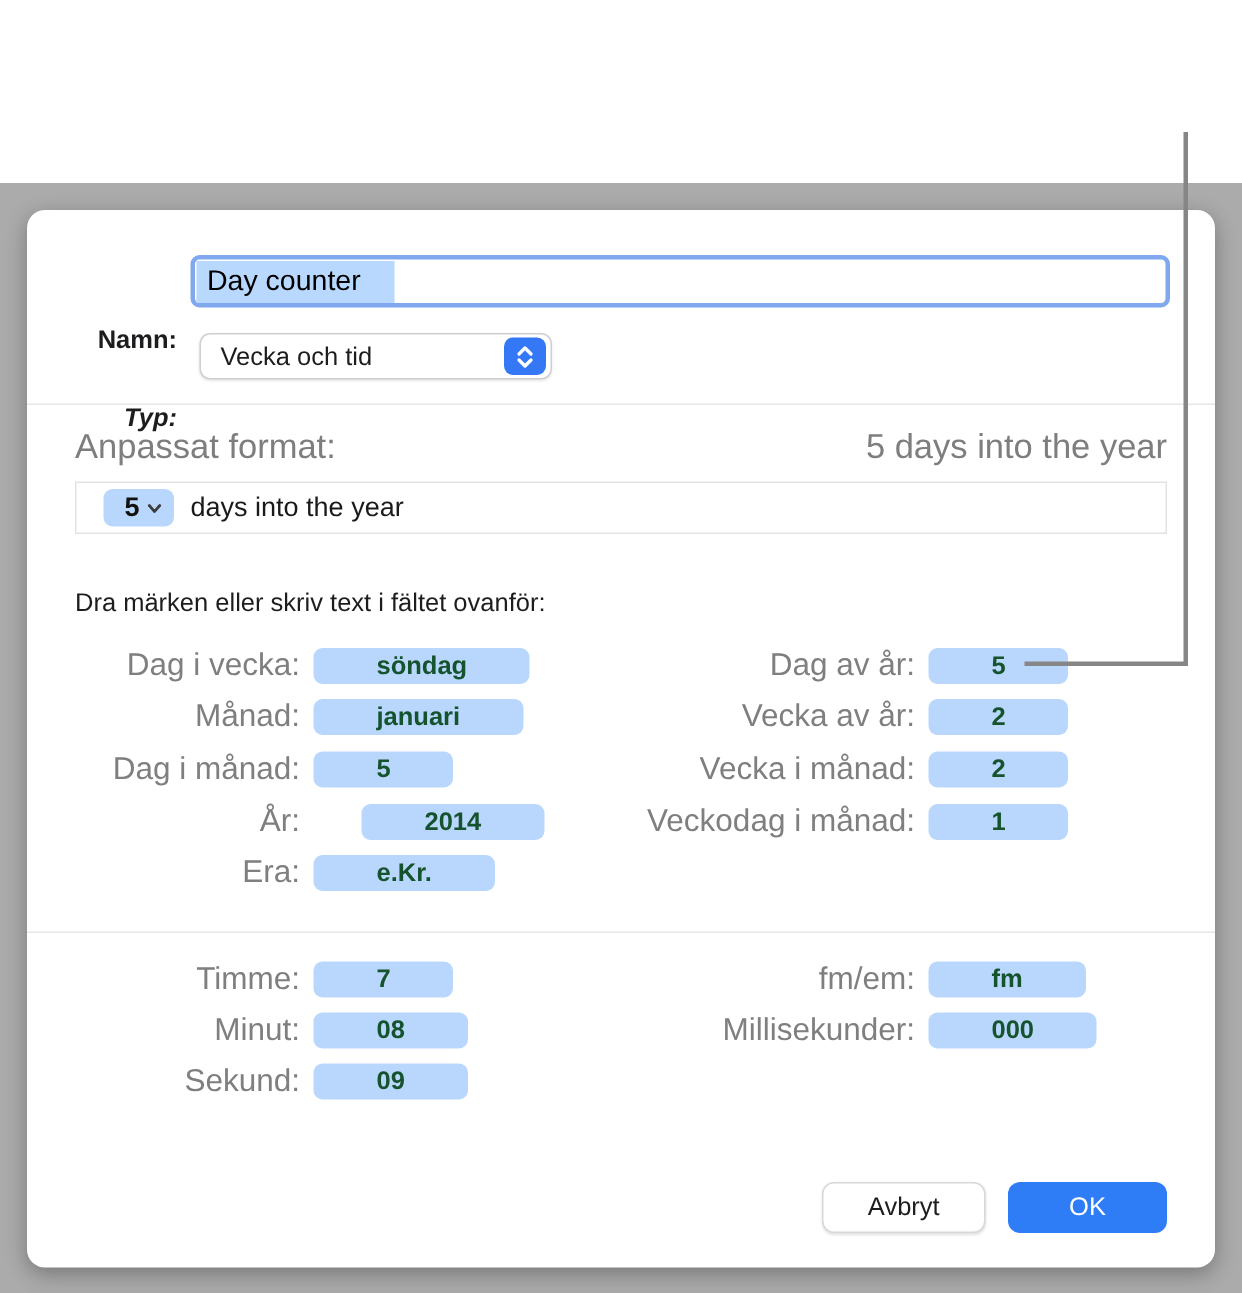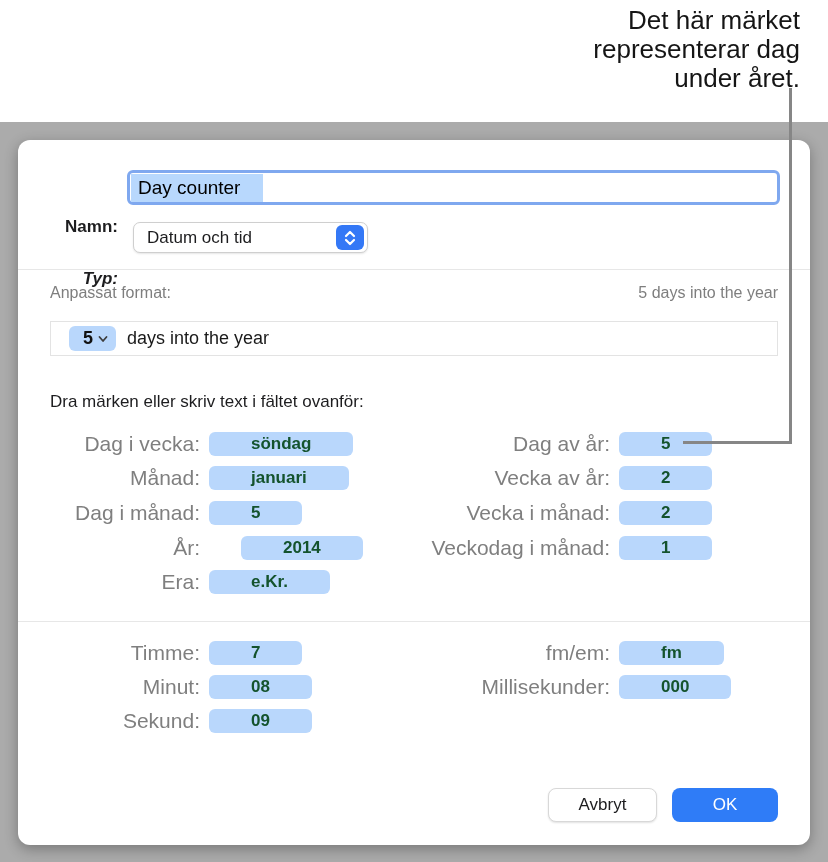--- a/index.html
+++ b/index.html
@@ -26,21 +26,21 @@
   
   .dropdown{position:absolute;left:115px;top:82px;width:235px;height:31px;box-sizing:border-box;
             background:#fff;border:1px solid #cfcfcf;border-radius:7px;
             box-shadow:0 1px 2px rgba(0,0,0,0.10);display:flex;align-items:center;cursor:default;}
   .dropdown-text{font-size:17px;color:#1d1d1f;padding-left:13px;flex:1;}
   .stepper{position:absolute;right:3px;top:2px;width:28px;height:25px;border-radius:6px;
            background:#3478f6;display:flex;align-items:center;justify-content:center;}
   .divider{position:absolute;left:0;width:792px;height:1px;background:#e7e7e7;}
   
   .format-header{position:absolute;left:32px;top:144px;width:728px;display:flex;
-                 justify-content:space-between;font-size:16px;color:#7e7e7e;}
+                 justify-content:space-between;font-size:23px;color:#7e7e7e;}
   .format-field{position:absolute;left:32px;top:181px;width:728px;height:35px;box-sizing:border-box;
                 background:#fff;border:1px solid #e3e3e3;display:flex;align-items:center;padding-left:18px;}
   .field-token{background:#b9d7fc;border-radius:6px;height:25px;display:inline-flex;align-items:center;
                padding:0 8px 0 14px;font-size:18px;font-weight:600;color:#111;}
   .field-token .chev{margin-left:5px;display:inline-flex;}
   .field-text{margin-left:11px;font-size:18px;font-weight:500;color:#1a1a1a;}
   .instruction{position:absolute;left:32px;top:252px;font-size:17px;color:#1d1d1f;}
   
   .trow{position:absolute;height:24px;display:flex;align-items:center;}
   .trow .lab{font-size:21px;color:#7f7f7f;text-align:right;white-space:nowrap;}
@@ -55,38 +55,33 @@
   .btn-cancel{left:530px;width:109px;background:#fff;border:1px solid #d8d8d8;
               box-shadow:0 1px 2px rgba(0,0,0,0.12);color:#1d1d1f;}
   .btn-ok{left:654px;width:106px;background:#2f7cf7;color:#fff;font-weight:500;}
 </style>
 </head>
 <body>
 
 <div class="stage">
   <div class="backdrop"></div>
 
-  <div class="callout">
-    <div>Det här märket</div>
-    <div>representerar dag</div>
-    <div>under året.</div>
-  </div>
   <div class="callout-line-v"></div>
   <div class="callout-line-h"></div>
 
   <div class="dialog">
 
     <div class="form-label" style="top:37px;">Namn:</div>
     <div class="name-field" role="textbox">
       <span class="selection">Day counter</span>
     </div>
 
     <div class="form-label" style="top:89px;font-style:italic;">Typ:</div>
     <div class="dropdown">
-      <span class="dropdown-text">Datum och tid</span>
+      <span class="dropdown-text">Vecka och tid</span>
       <span class="stepper">
         <svg width="12" height="16" viewBox="0 0 12 16">
           <polyline points="2,6 6,2 10,6" fill="none" stroke="#ffffff" stroke-width="2.2" stroke-linecap="round" stroke-linejoin="round"></polyline>
           <polyline points="2,10 6,14 10,10" fill="none" stroke="#ffffff" stroke-width="2.2" stroke-linecap="round" stroke-linejoin="round"></polyline>
         </svg>
       </span>
     </div>
 
     <div class="divider" style="top:129px;"></div>
 

